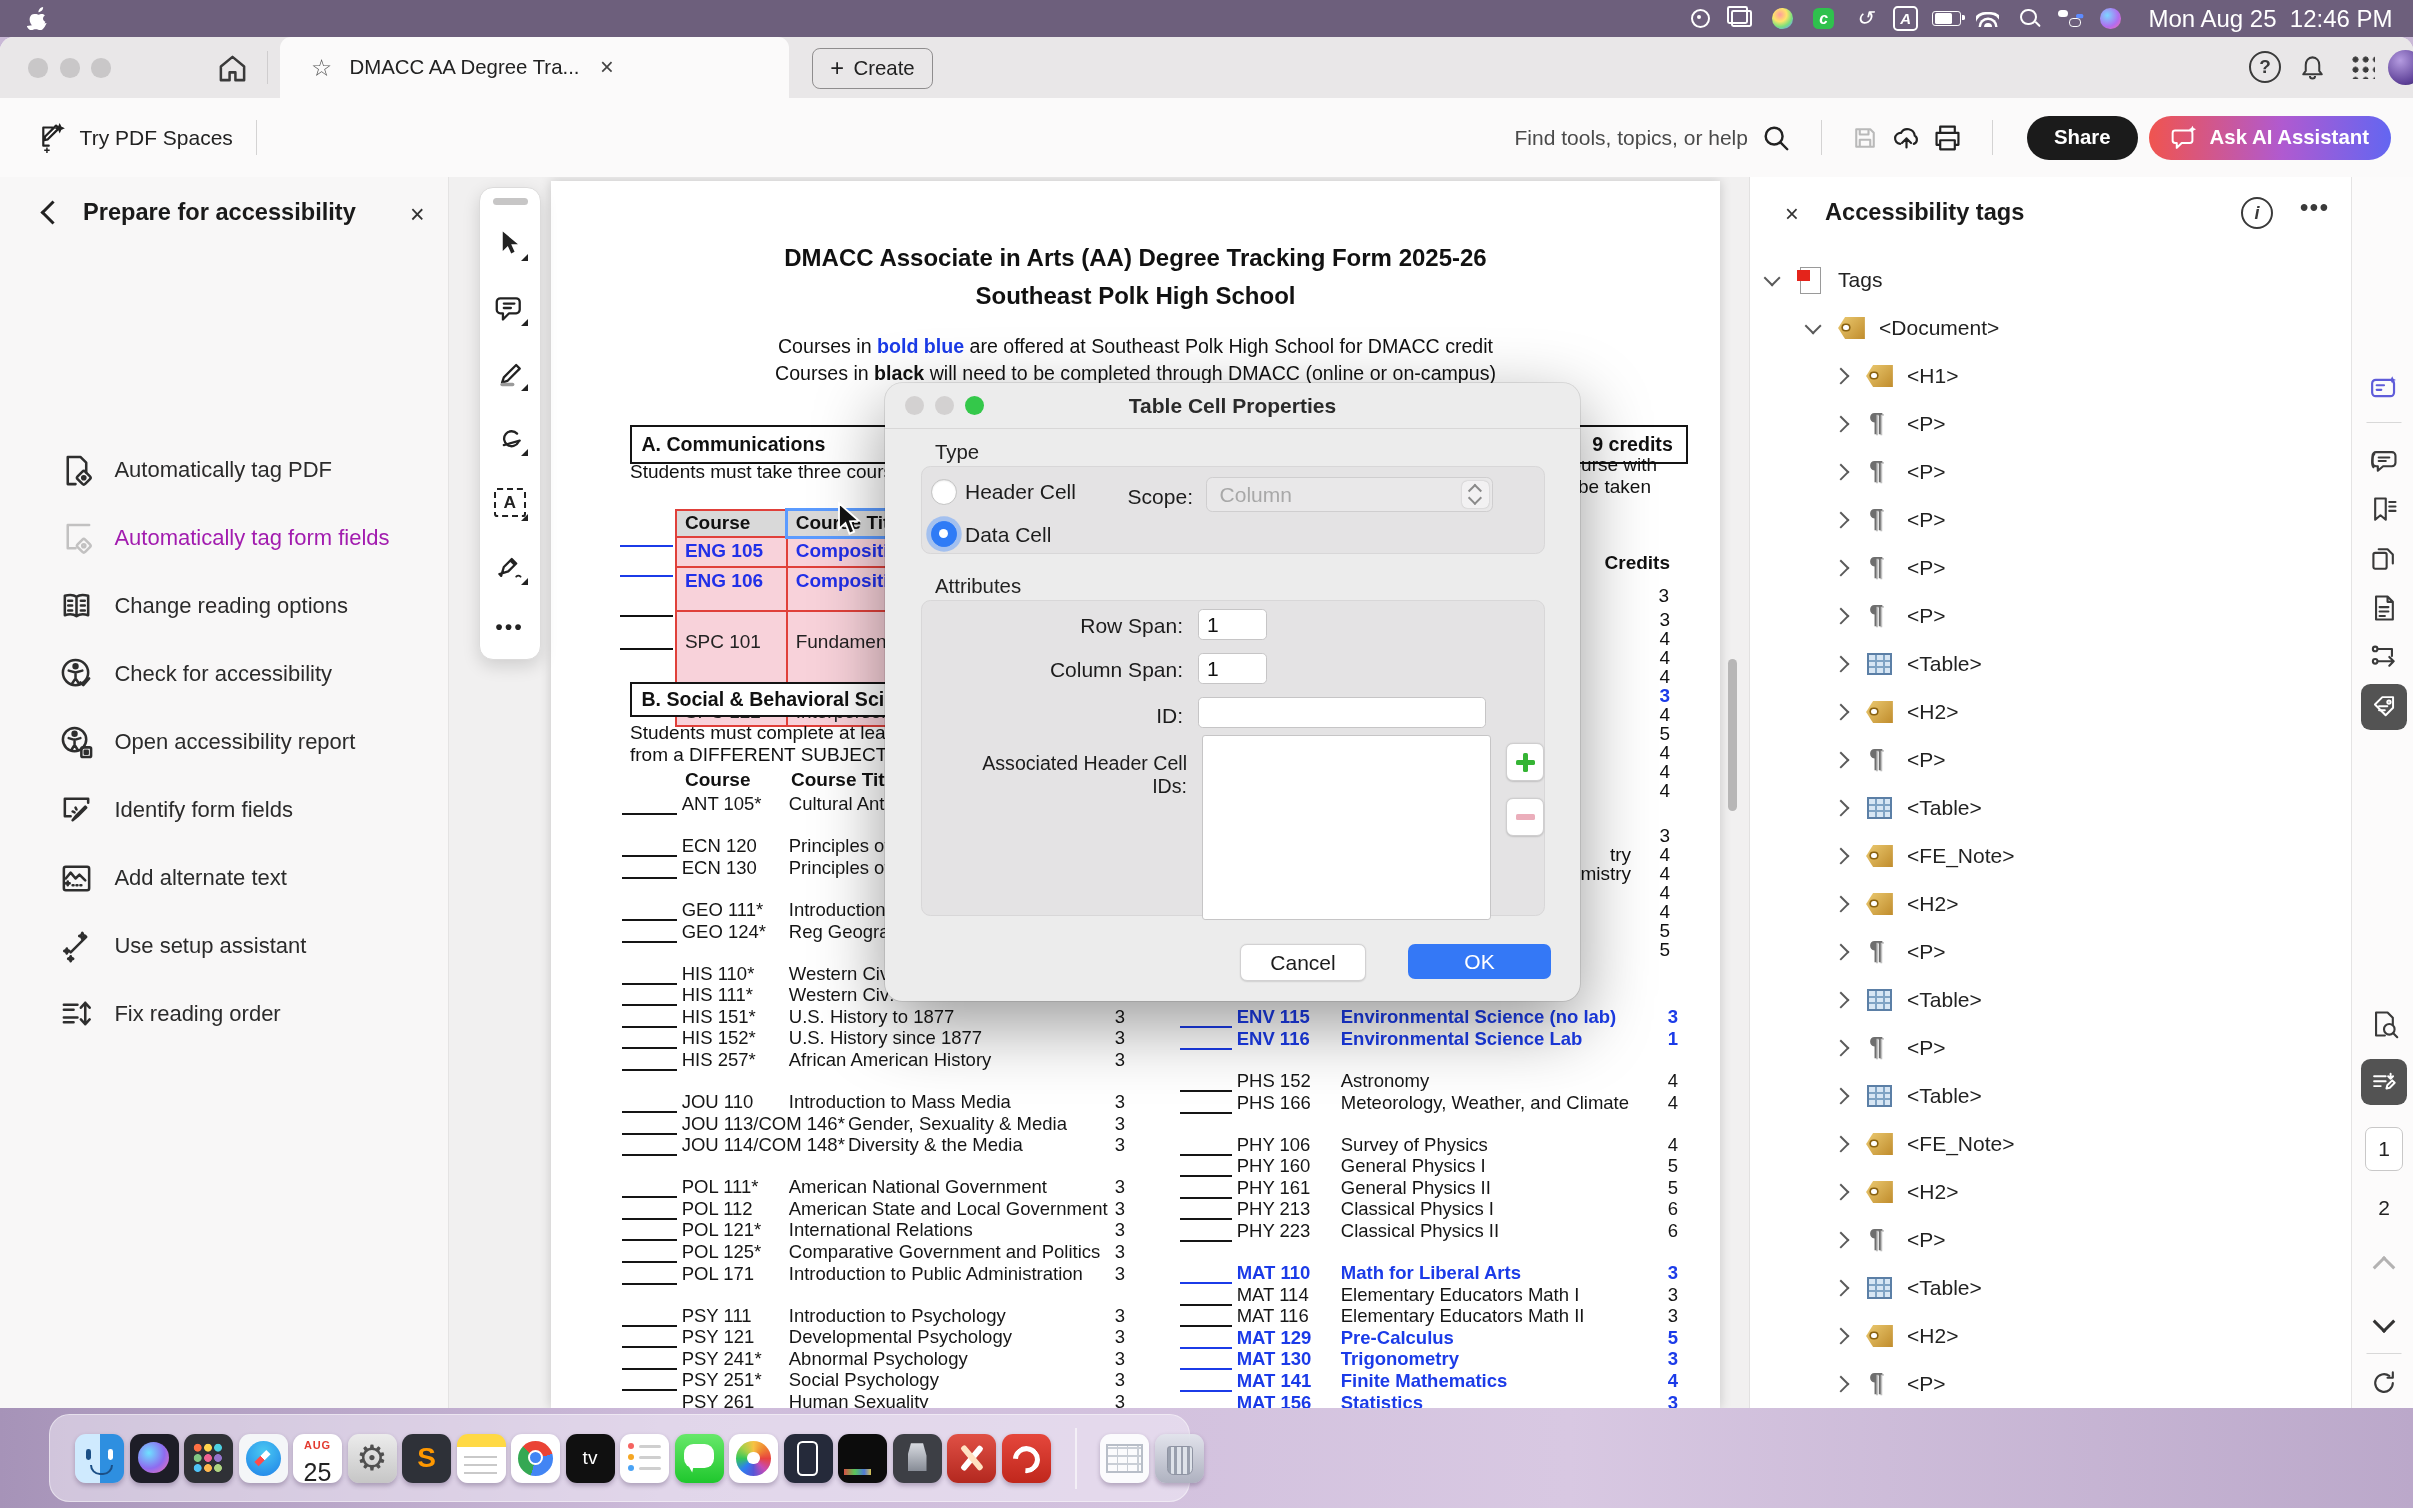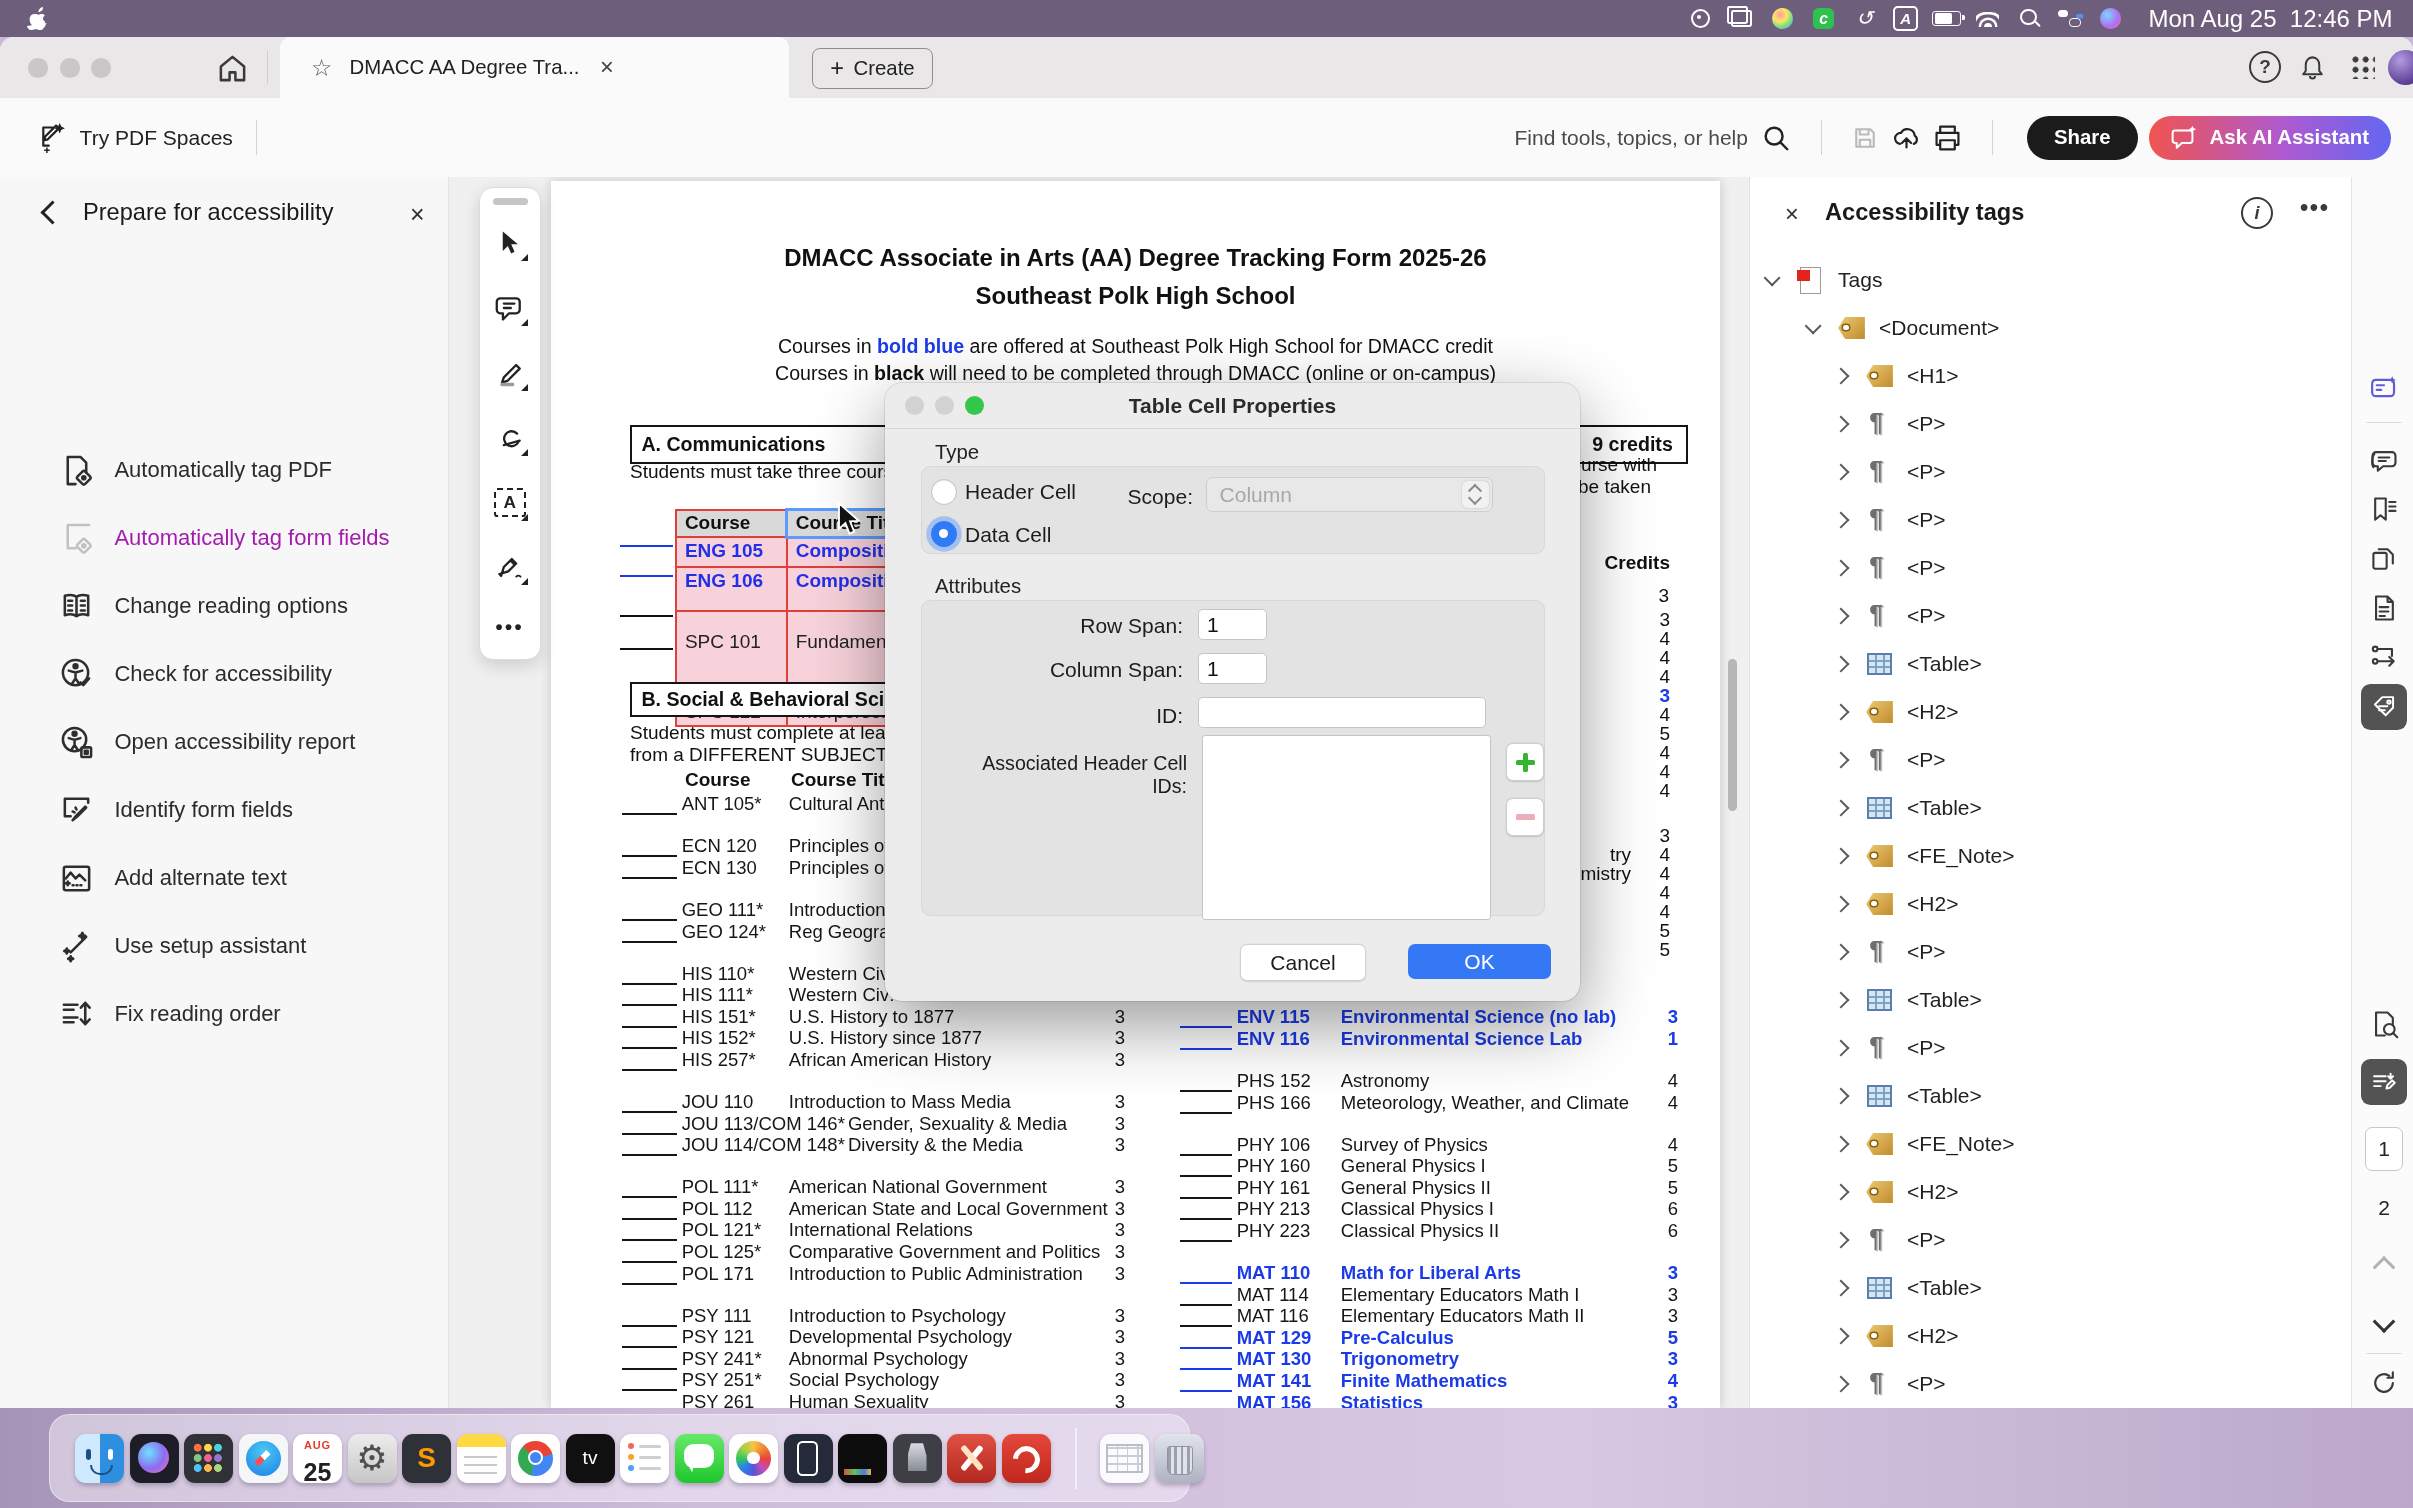--- a/index.html
+++ b/index.html
@@ -73,21 +73,21 @@
     padding:0 27px;font-size:20.4px;font-weight:700;margin:0 11px}
   .aibtn{height:44px;border-radius:22px;color:#fff;display:flex;align-items:center;gap:11px;padding:0 22px;
     font-size:20.4px;font-weight:700;background:linear-gradient(90deg,#f0544f,#b05ad0 55%,#6366f1)}
 
   
   #appbody{position:absolute;left:0;top:140px;width:100%;height:1231px;display:flex}
   
   #leftpanel{width:448px;height:100%;background:#f8f7f7;border-right:0.8px solid #e4e3e3;position:relative;flex:none}
   .lp-head{position:absolute;left:0;top:22px;width:100%;height:35px}
   .lp-back{position:absolute;left:44px;top:4.7px;width:14px;height:14px;border-left:3.1px solid #222;border-bottom:3.1px solid #222;transform:rotate(45deg)}
-  .lp-title{position:absolute;left:83px;top:0;font-size:23.6px;font-weight:400;color:#1a1a1a}
+  .lp-title{position:absolute;left:83px;top:0;font-size:23.6px;font-weight:700;color:#1a1a1a}
   .lp-close{position:absolute;left:410px;top:0;font-size:25px;color:#333;line-height:1.2}
   .lp-items{position:absolute;left:10px;top:259px;width:100%}
   .lp-item{height:68px;display:flex;align-items:center}
   .lp-ic{width:35px;height:35px;margin-left:49px;flex:none;display:flex;align-items:center;justify-content:center}
   .lp-label{font-size:22px;color:#2b2b2b;margin-left:20.4px}
   .lp-item.disabled .lp-label{color:#a21caf}
   .lp-item.disabled svg{stroke:#c2c1c1}
   .lp-item svg{stroke:#2e2e2e;fill:none;stroke-width:2.6;stroke-linecap:round;stroke-linejoin:round}
 
   
@@ -260,21 +260,21 @@
     radial-gradient(circle at 15px 15px,#f06292 3.5px,transparent 4.3px),
     radial-gradient(circle at 25px 15px,#9575cd 3.5px,transparent 4.3px),
     radial-gradient(circle at 4.7px 25px,#4fc3f7 3.5px,transparent 4.3px),
     radial-gradient(circle at 15px 25px,#ffb74d 3.5px,transparent 4.3px),
     radial-gradient(circle at 25px 25px,#aed581 3.5px,transparent 4.3px)}
   .dk-safari{background:#f4f6f8}
   .dk-safari::before{left:7px;top:7px;width:35px;height:35px;border-radius:50%;background:radial-gradient(circle at 50% 30%,#49c9f2,#1f7fe8)}
   .dk-safari::after{left:15.7px;top:21px;width:17.3px;height:6.3px;background:linear-gradient(90deg,#ff4b4b 50%,#fff 50%);transform:rotate(-45deg)}
   .dk-calendar{background:#fff}
   .dk-calendar .dg{position:absolute;top:5.5px;left:0;width:100%;text-align:center;font-size:11px;color:#e33b30;font-weight:700;letter-spacing:0.8px}
-  .dk-calendar .dg2{font-size:25px;color:#222;font-weight:700;margin-top:29px}
+  .dk-calendar .dg2{font-size:25px;color:#222;font-weight:400;margin-top:29px}
   .dk-settings{background:linear-gradient(#ececec,#c6c6c6)}
   .dk-settings .dg{font-size:35px;color:#4f4f4f;font-weight:400}
   .dk-sublime{background:#2e3138}
   .dk-sublime .dg{color:#ff9800;font-size:28px}
   .dk-notes{background:linear-gradient(180deg,#ffd944 13.4px,#fff 13.4px)}
   .dk-notes::before{left:7.9px;top:21px;width:33px;height:19px;background:repeating-linear-gradient(0deg,#c9c9c9 0 2px,transparent 2px 7.9px)}
   .dk-chrome{background:#fff}
   .dk-chrome::before{left:7px;top:7px;width:35px;height:35px;border-radius:50%;
     background:conic-gradient(from -45deg,#ea4335 0 120deg,#4285f4 0 240deg,#34a853 0 360deg)}
   .dk-chrome::after{left:16.5px;top:16.5px;width:11px;height:11px;border-radius:50%;background:#4285f4;border:2.7px solid #fff}

